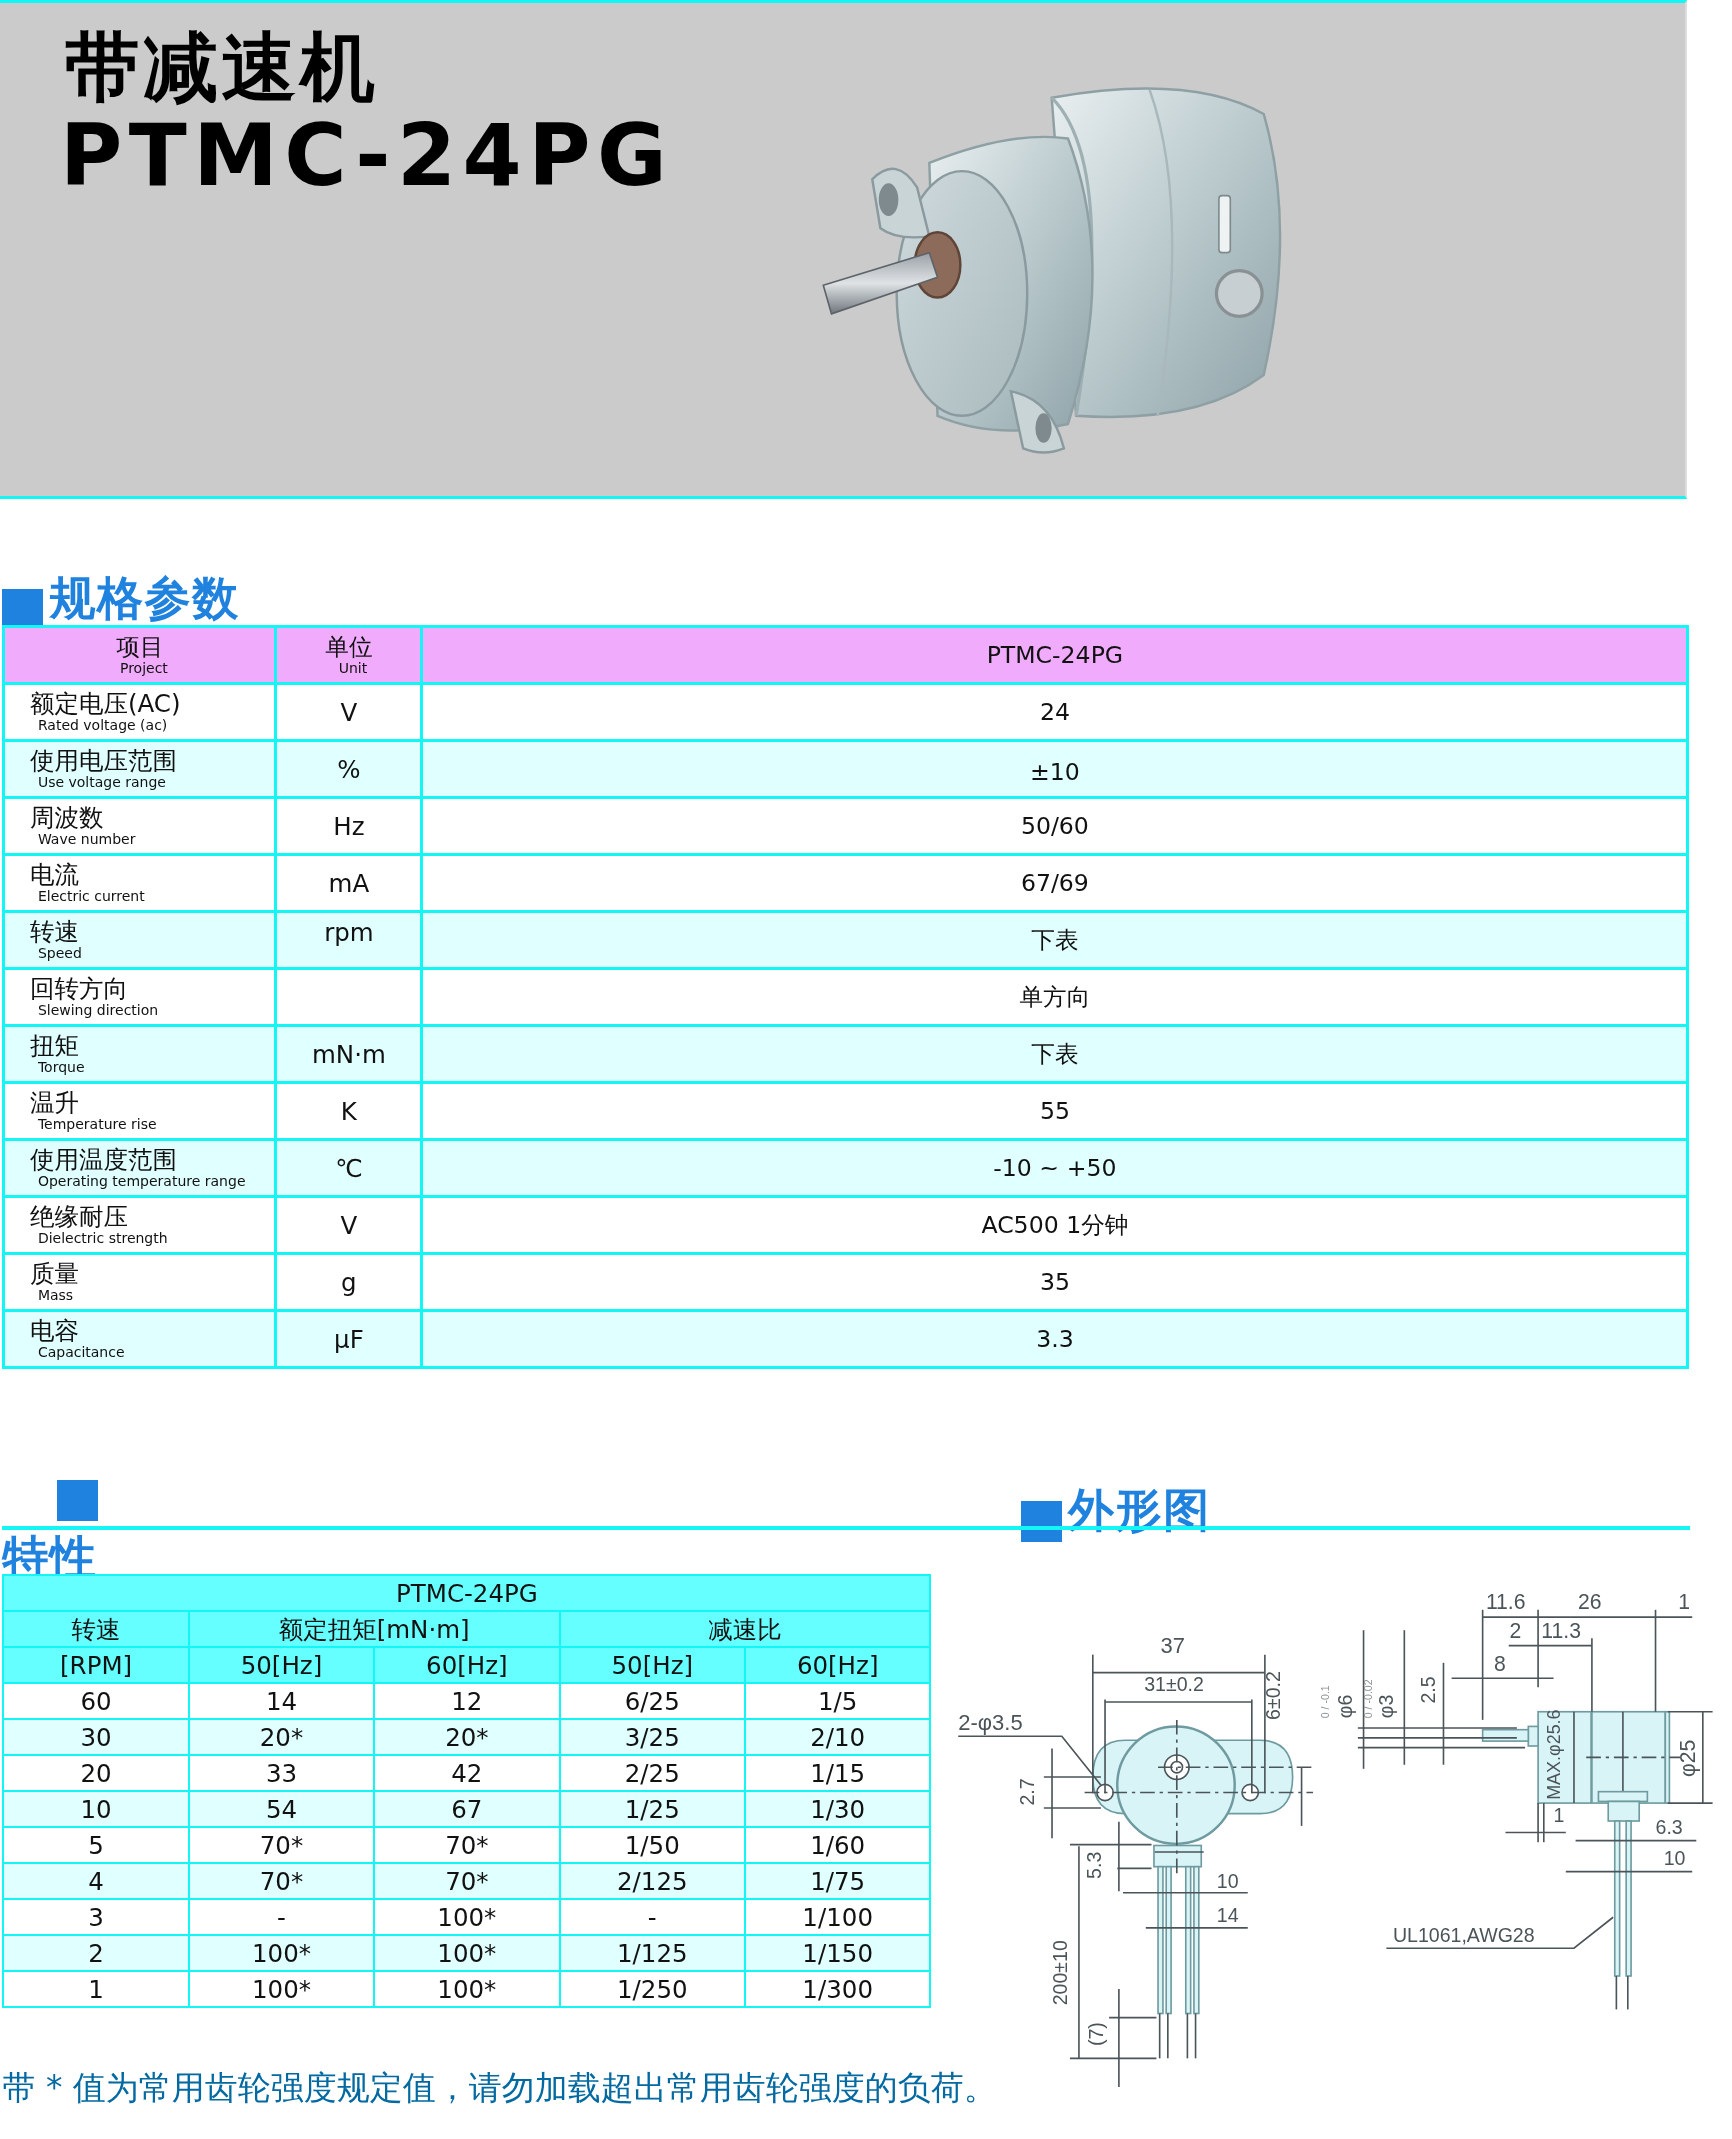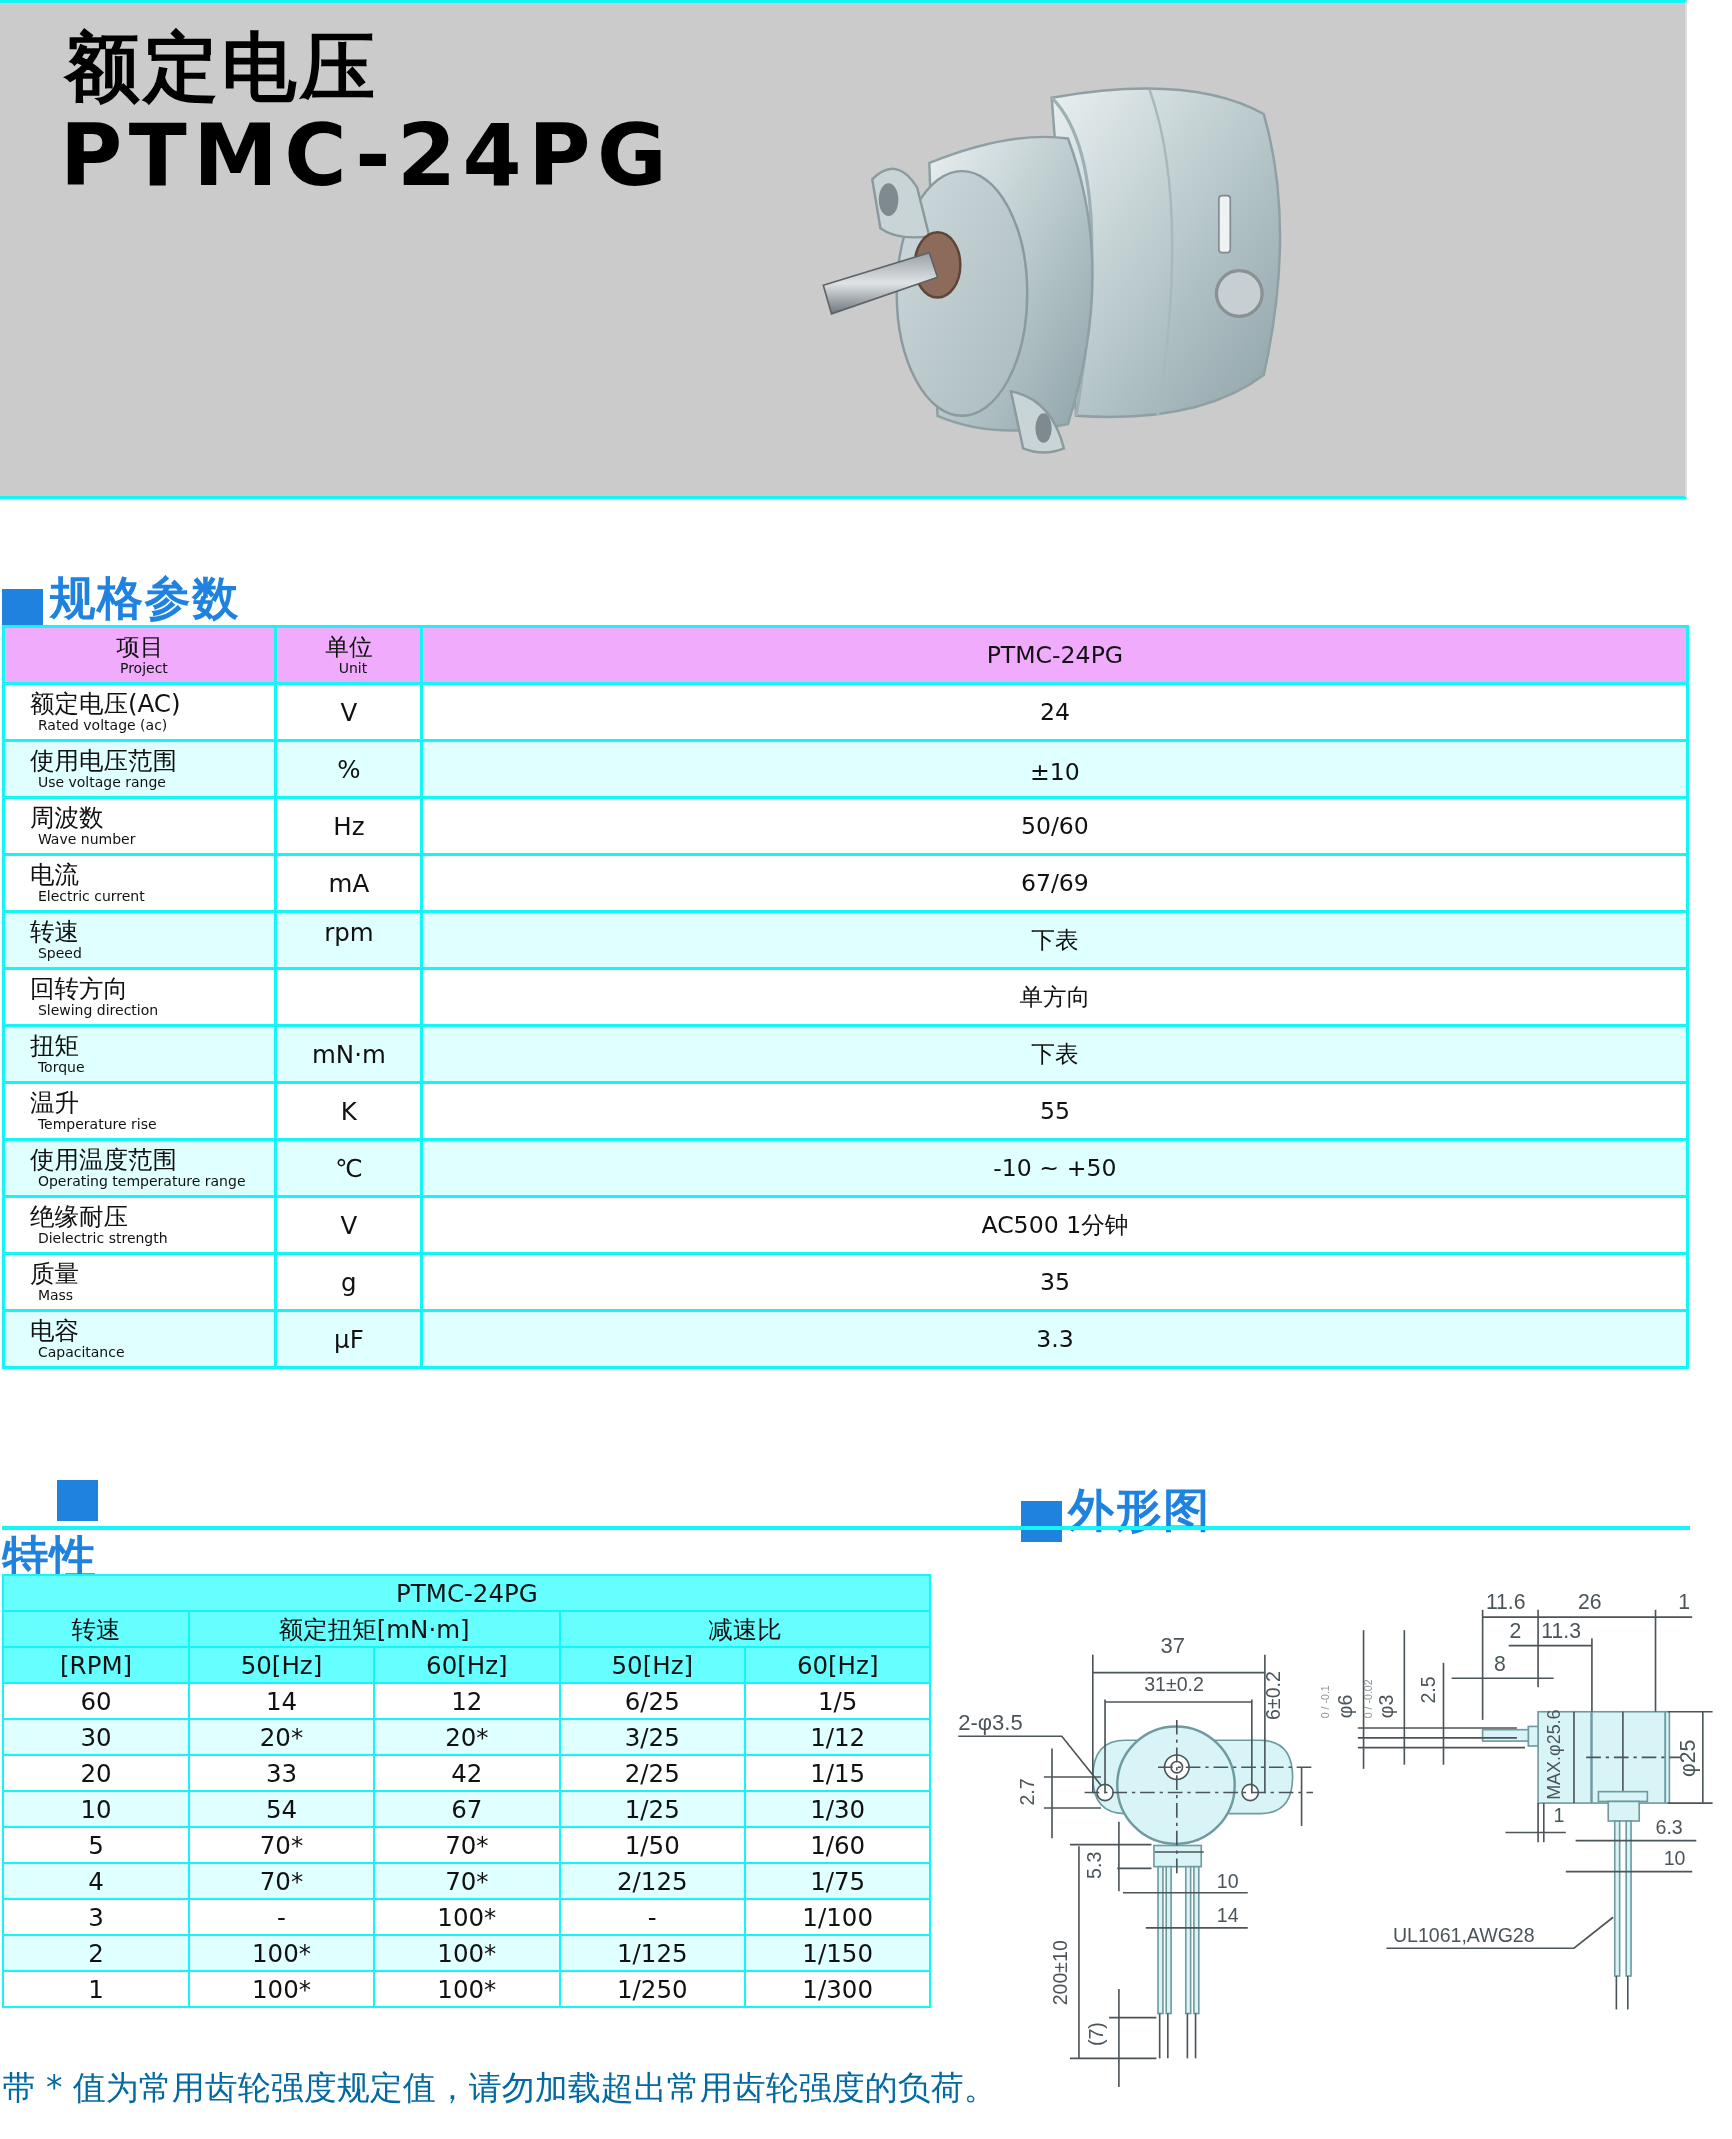--- a/index.html
+++ b/index.html
@@ -44,21 +44,21 @@
   .char .alt td { background:#e0ffff;margin-left:29px; }
   .footnote { left:2.4px; top:2066px; font-size:33px; color:#0369a1; }
 
   
   .drawing { left:946px; top:1573px; width:787px; height:567px; }
 </style>
 </head>
 <body>
 
 <div class="abs hero"></div>
-<div class="abs hero-title-cn">额定电压</div>
+<div class="abs hero-title-cn">带减速机</div>
 <div class="abs hero-title-en">PTMC-24PG</div>
 
 <svg class="abs motor" viewBox="0 0 640 500">
   <defs>
     <linearGradient id="bodyG" x1="0" y1="0" x2="1" y2="1">
       <stop offset="0" stop-color="#e9eff0"></stop>
         <stop offset="0.5" stop-color="#b9c9cc"></stop>
         <stop offset="1" stop-color="#8fa3a8"></stop>
     </linearGradient>
     <linearGradient id="faceG" x1="0" y1="0" x2="1" y2="1">
@@ -244,21 +244,21 @@
         <td>14</td>
         <td>12</td>
         <td>6/25</td>
         <td>1/5</td>
   </tr>
   <tr class="alt">
     <td>30</td>
         <td>20*</td>
         <td>20*</td>
         <td>3/25</td>
-        <td>1/12</td>
+        <td>2/10</td>
   </tr>
   <tr>
     <td>20</td>
         <td>33</td>
         <td>42</td>
         <td>2/25</td>
         <td>1/15</td>
   </tr>
   <tr class="alt">
     <td>10</td>

